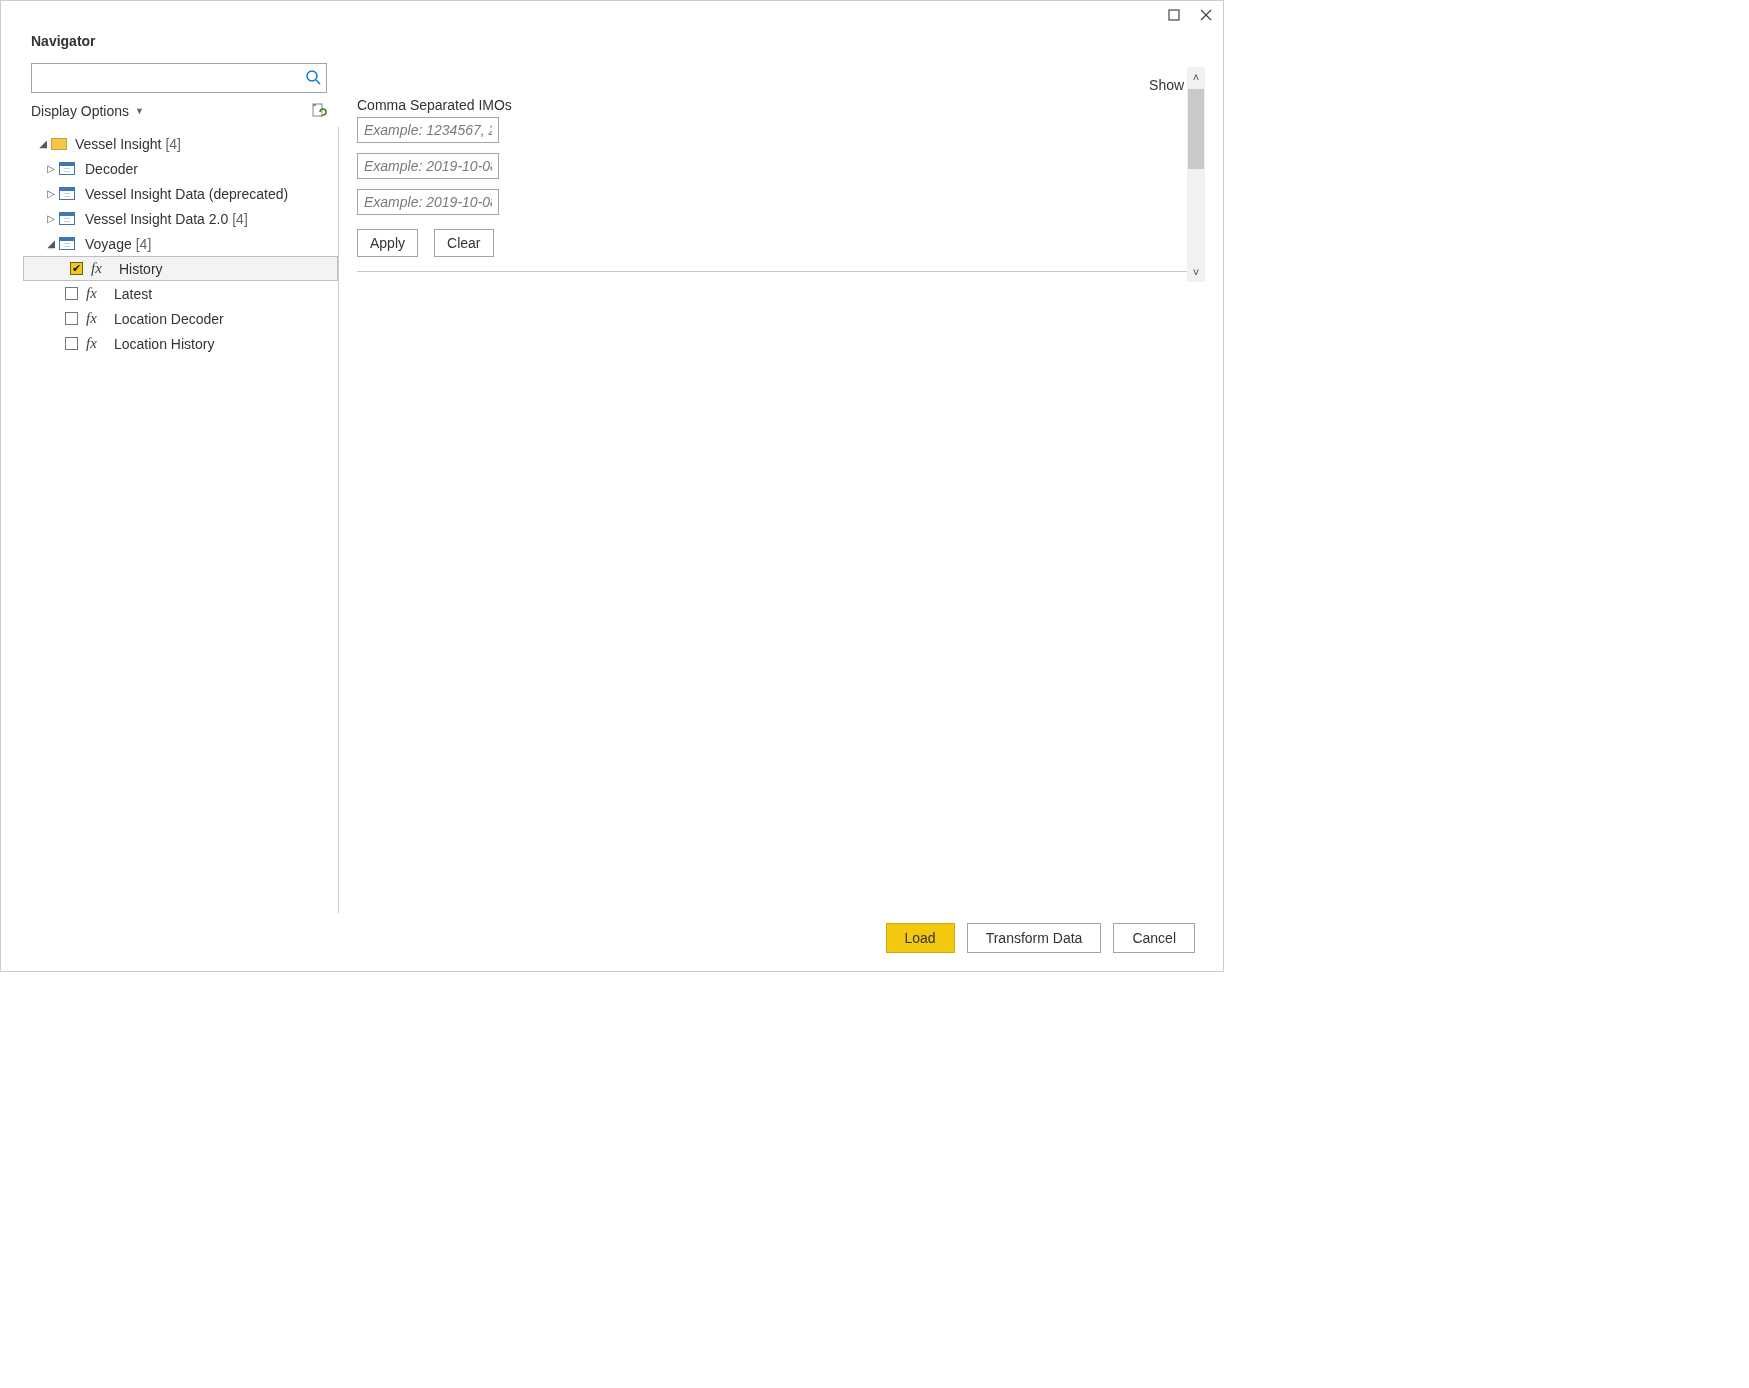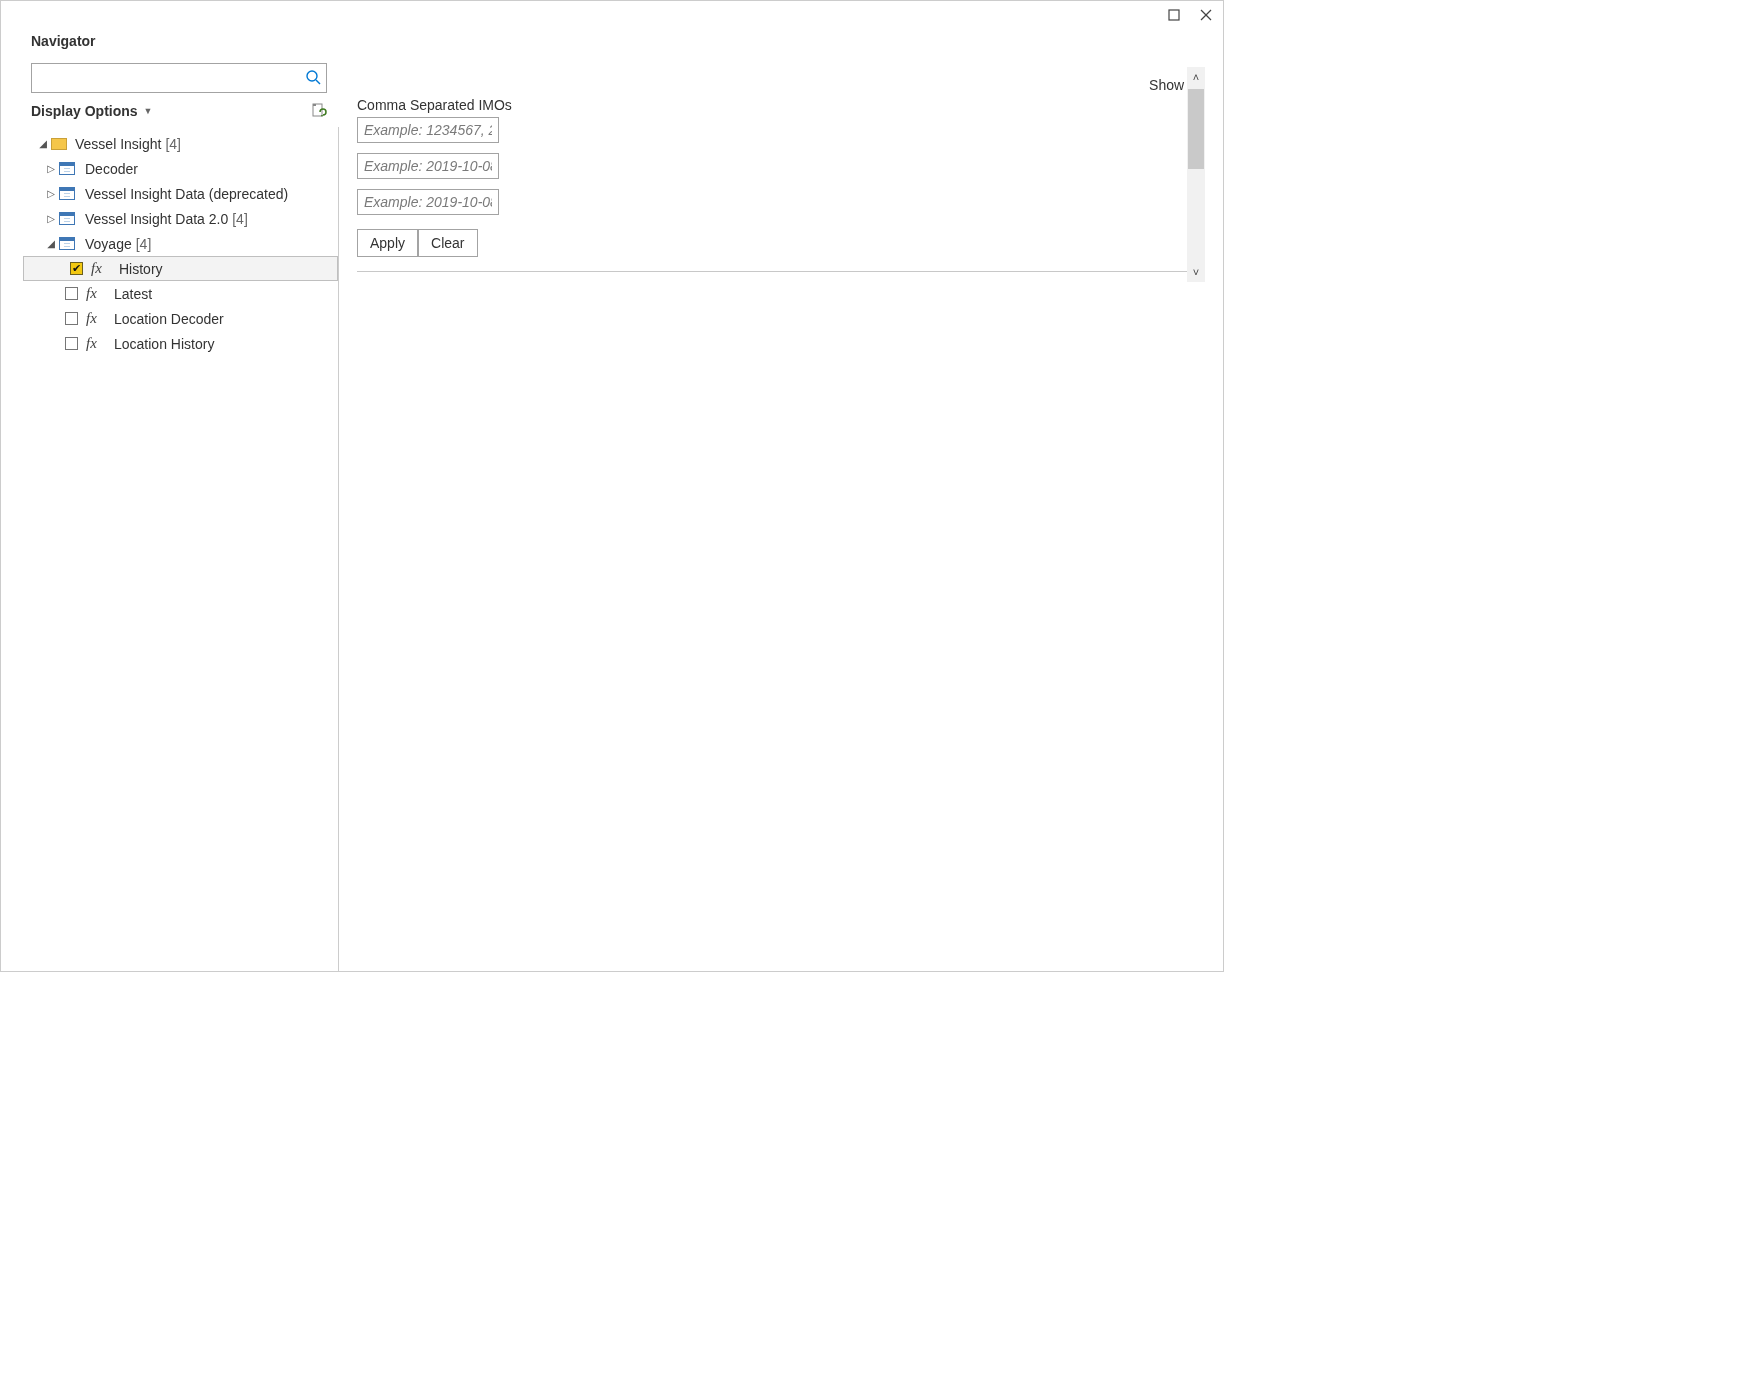--- a/index.html
+++ b/index.html
@@ -78,21 +78,20 @@
     width: 26px;
     text-align: center;
     color: #0078d4;
   }
   .display-options-row {
     display: flex;
     align-items: flex-end;
     justify-content: space-between;
     padding: 10px 12px 8px 12px;
     color: #333;
-    font-weight: bold;
   }
   .display-options-row .dd {
     display: flex;
     align-items: center;
     gap: 6px;
     cursor: default;
   }
   .caret {
     font-size: 9px;
     color: #666;
@@ -222,21 +221,21 @@
     font-size: 14px;
     font-style: italic;
     color: #7a7a7a;
     background: #fff;
   }
   .param-input::placeholder {
     color: #7a7a7a;
     font-style: italic;
   }
   .btn-row {
-    display: flex; margin-top: 4px; margin-bottom: 14px;
+    display: flex; gap: 16px; margin-top: 4px; margin-bottom: 14px;
   }
   .btn {
     height: 28px;
     min-width: 58px;
     padding: 0 12px;
     border: 1px solid #a3a3a3;
     background: #fff;
     font-size: 14px;
     color: #333;
     cursor: default;
@@ -445,14 +444,19 @@
 
       <div class="right-scrollbar right-scroll-area">
         <div class="arrow up">˄</div>
         <div class="thumb"></div>
         <div class="arrow down">˅</div>
       </div>
     </div>
 
   </div>
 
+  <div class="footer">
+    <button class="ft-btn primary">Load</button>
+    <button class="ft-btn">Transform Data</button>
+    <button class="ft-btn">Cancel</button>
+  </div>
 
 </div>
 
 </body></html>

